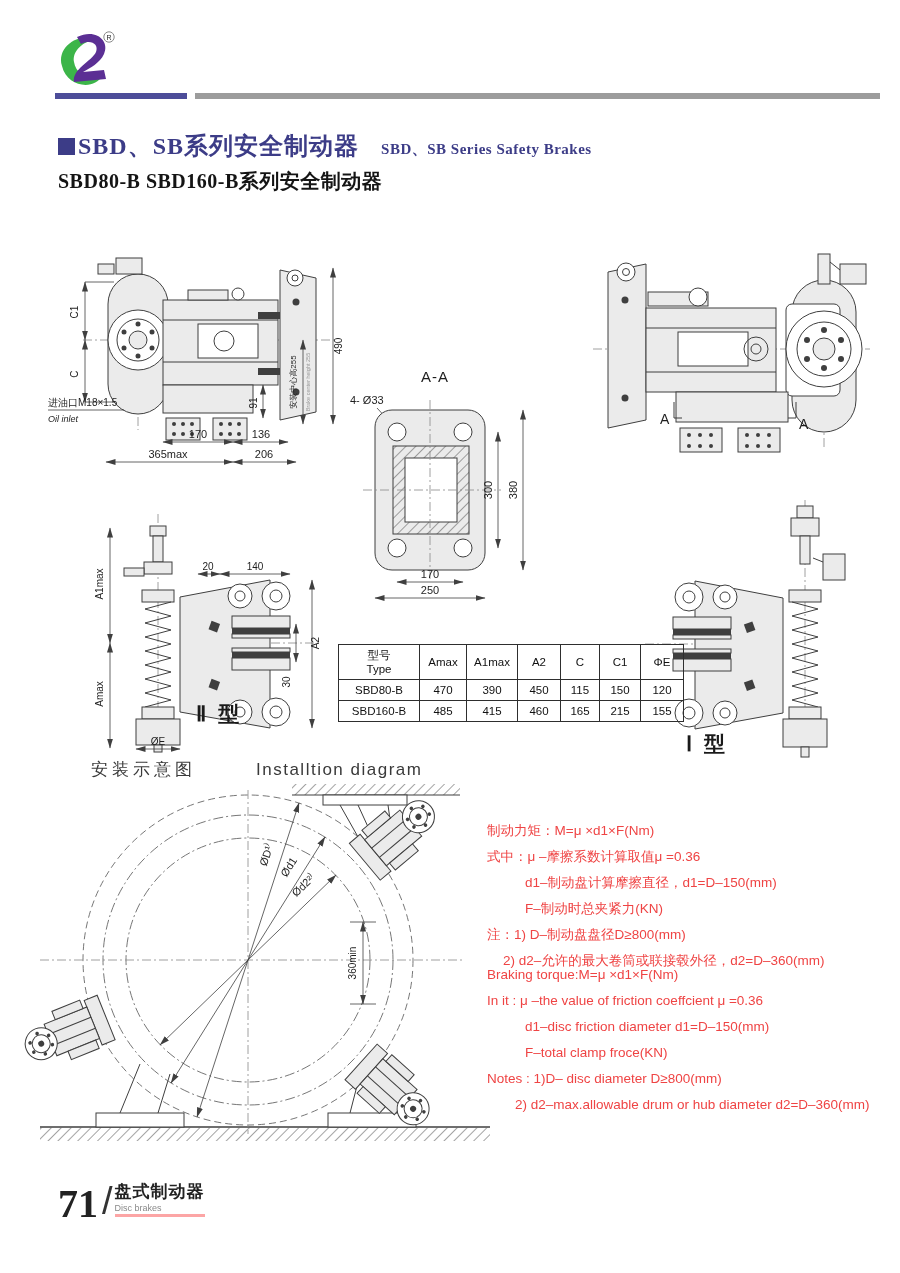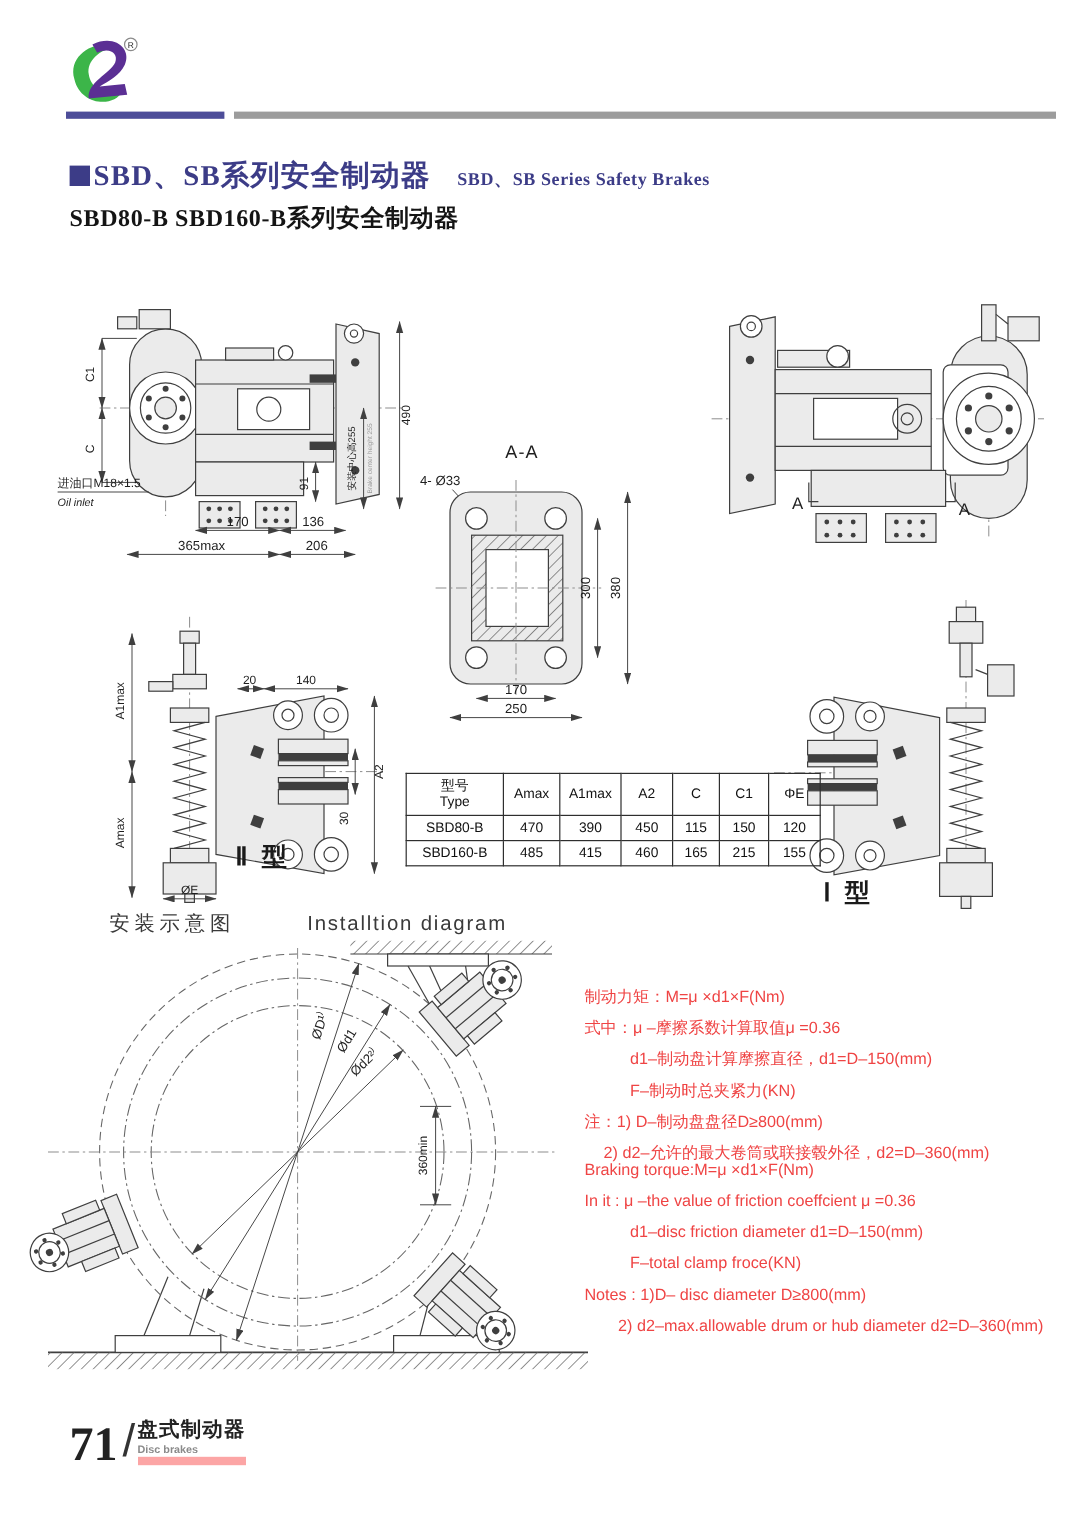--- a/index.html
+++ b/index.html
@@ -42,21 +42,21 @@
   .cl{stroke:#888;stroke-width:0.8;fill:none;stroke-dasharray:9 3 2 3;}
   .dl{stroke:#3f3f3f;stroke-width:0.8;fill:none;}
   .dim{font-size:10px;}
   .dimb{font-size:11px;}
   .dims{font-size:8px;}
   .tiny{font-size:5.5px;fill:#9a9a9a;}
   
   .f-num{font-family:"Liberation Serif",serif;font-weight:bold;font-size:40px;color:#222;}
   .f-slash{font-size:38px;font-weight:200;color:#333;margin:0 2px 0 4px;}
   .f-cn{font-size:17px;font-weight:bold;color:#222;letter-spacing:1px;}
-  .f-en{font-size:9px;color:#8a8a8a;border-bottom:7px solid #fca5a5;padding-bottom:1px;font-weight:bold;}
+  .f-en{font-size:9px;color:#8a8a8a;border-bottom:3px solid #fca5a5;padding-bottom:1px;}
 </style>
 </head>
 <body>
 
 <div class="page">
 
   <svg class="abs" style="left:50px;top:30px;" width="66" height="62" viewBox="0 0 66 62">
     <defs>
       <marker id="arr" markerWidth="11" markerHeight="8" refX="9.5" refY="3" orient="auto-start-reverse" markerUnits="userSpaceOnUse">
         <path d="M0,0 L10,3 L0,6 z" fill="#3f3f3f"></path>

